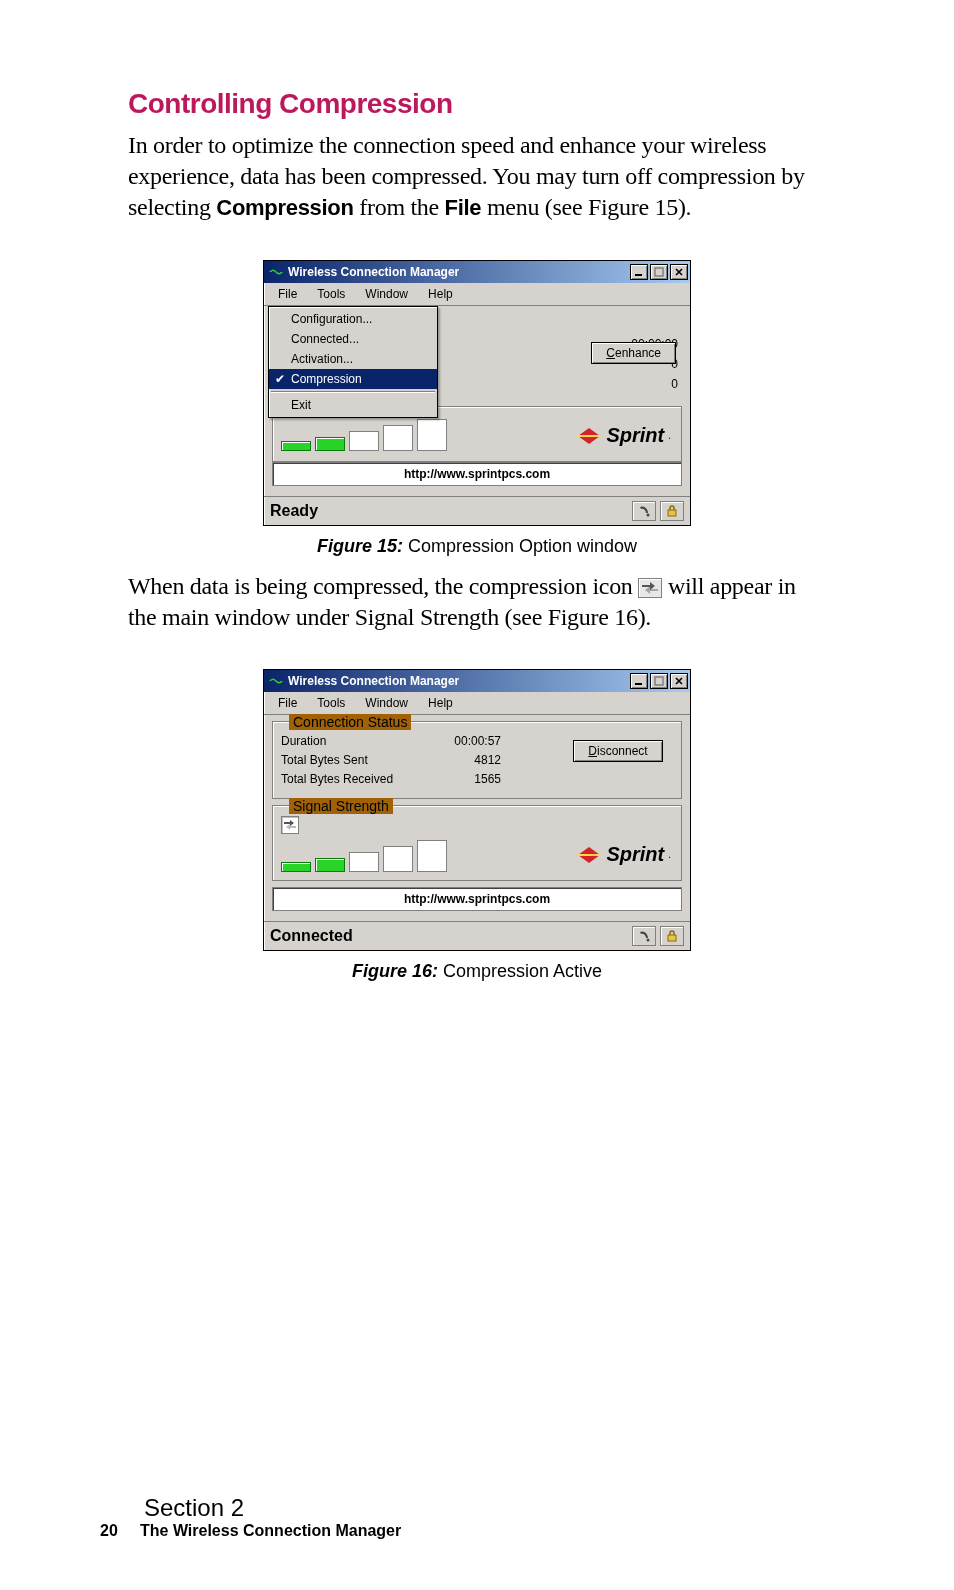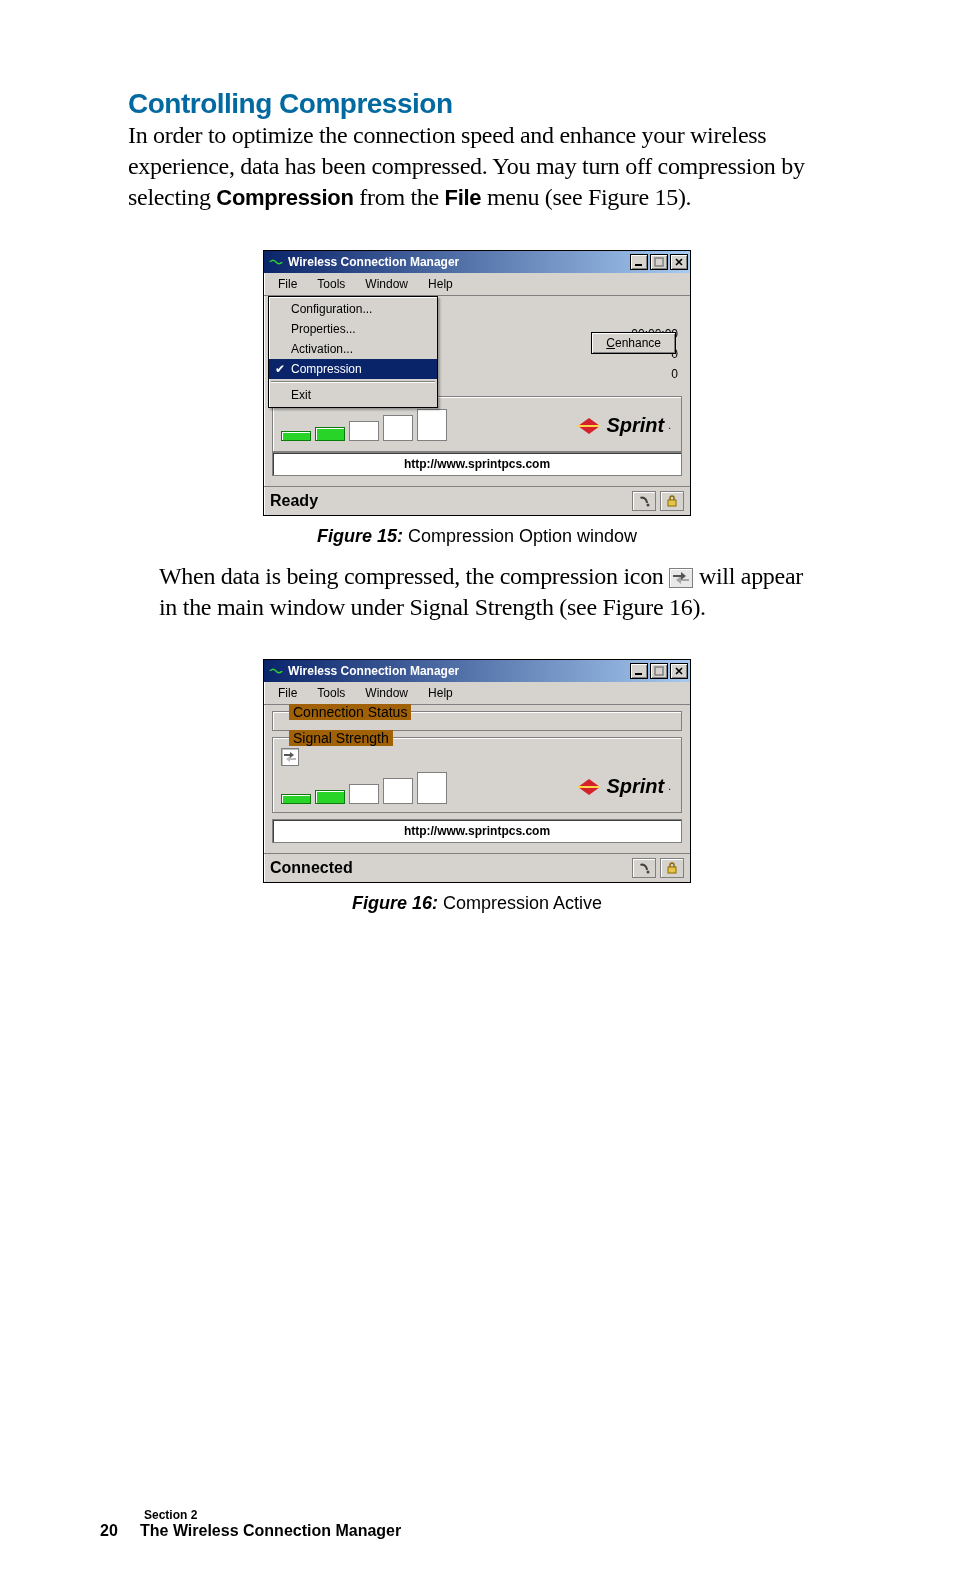--- a/index.html
+++ b/index.html
@@ -9,40 +9,39 @@
     height: 1590px;
     background: #fff;
     font-family: Georgia, "Times New Roman", serif;
     color: #000;
     position: relative;
   }
   .page {
     padding: 88px 128px 0 128px;
   }
   .heading {
-    color: #0369a1;
+    color: #be185d;
     font-family: Arial, Helvetica, sans-serif;
     font-weight: 700;
     font-size: 28px;
     letter-spacing: -0.5px;
-    margin-bottom: 0;
+    margin-bottom: 10px;
   }
   .body-text {
     font-size: 24px;
     line-height: 1.3;
     font-family: Georgia, "Times New Roman", serif;
     font-stretch: condensed;
     letter-spacing: -0.3px;
   }
   .body-text2 {
     font-size: 24px;
     line-height: 1.3;
     margin-top: 14px;
     letter-spacing: -0.3px;
-    margin-left: 31px;
   }
   .body-text b, .body-text2 b { font-family: Arial, Helvetica, sans-serif; font-weight:700; font-size:22px; }
   .fig-wrap { text-align:center; margin-top: 36px; }
   .caption { font-family: Arial, Helvetica, sans-serif; font-size:18px; margin-top:10px; }
   .caption b { font-weight:700;font-style:italic; }
 
   
   .winapp {
     display:inline-block;
     width: 428px;
@@ -161,21 +160,21 @@
     font-family: Arial; font-size:11px;
     position:relative;
   }
   .inline-icon svg { position:absolute; top:1px; left:2px; }
 
   .footer {
     position:absolute;
     left:100px; bottom:50px;
     font-family: Arial, Helvetica, sans-serif;
   }
-  .footer .sec { font-size:12px; font-weight:700; margin-left:44px; }
+  .footer .sec { font-size:24px; font-weight:400; margin-left:44px; }
   .footer .pg { font-size:16px; font-weight:700; }
   .footer .pg .num { display:inline-block; width:40px; }
 
   .fig15-right { position:absolute; right:12px; top:28px; }
   .sig-section { position:relative; }
 
   .compression-glyph {
     display:inline-block;
     width:18px;height:18px;
     border:1px solid #808080;
@@ -226,21 +225,21 @@
       <div class="menubar">
         <span>File</span>
         <span>Tools</span>
         <span>Window</span>
         <span>Help</span>
       </div>
       <div class="content" style="min-height:180px;">
 
         <div class="dropdown">
           <div class="mi">Configuration...</div>
-          <div class="mi">Properties...</div>
+          <div class="mi">Connected...</div>
           <div class="mi">Activation...</div>
           <div class="mi sel"><span class="chk">✔</span><span>Compression</span></div>
           <div class="sep"></div>
           <div class="mi">Exit</div>
         </div>
 
         <div class="fig15-right">
           <div style="text-align:right;font-size:12px;line-height:1.7;">
             <div>00:00:00</div>
             <div>0</div>
@@ -332,20 +331,39 @@
       </div>
       <div class="menubar">
         <span>File</span>
         <span>Tools</span>
         <span>Window</span>
         <span>Help</span>
       </div>
       <div class="content">
         <div class="groupbox">
           <span class="gb-title">Connection Status</span>
+          <div style="display:flex;gap:10px;">
+            <div style="flex:1;">
+              <div class="stat-row">
+                  <span class="label">Duration</span>
+                  <span class="val">00:00:57</span>
+                </div>
+              <div class="stat-row">
+                  <span class="label">Total Bytes Sent</span>
+                  <span class="val">4812</span>
+                </div>
+              <div class="stat-row">
+                  <span class="label">Total Bytes Received</span>
+                  <span class="val">1565</span>
+                </div>
+            </div>
+            <div style="width:110px;display:flex;align-items:flex-start;justify-content:center;padding-top:8px;">
+              <button class="btn"><u>D</u>isconnect</button>
+            </div>
+          </div>
         </div>
         <div class="groupbox sig-section">
           <span class="gb-title">Signal Strength</span>
           <div style="margin-bottom:2px;">
             <span class="compression-glyph">
               <svg width="14" height="14" viewBox="0 0 14 14">
                   <path d="M1 4 L7 4 L7 2 L11 5 L7 8 L7 6 L1 6 Z" fill="#555"></path>
                   <path d="M13 10 L7 10 L7 12 L3 9 L7 6 L7 8 L13 8 Z" fill="#555" opacity=".4"></path>
                 </svg>
             </span>

